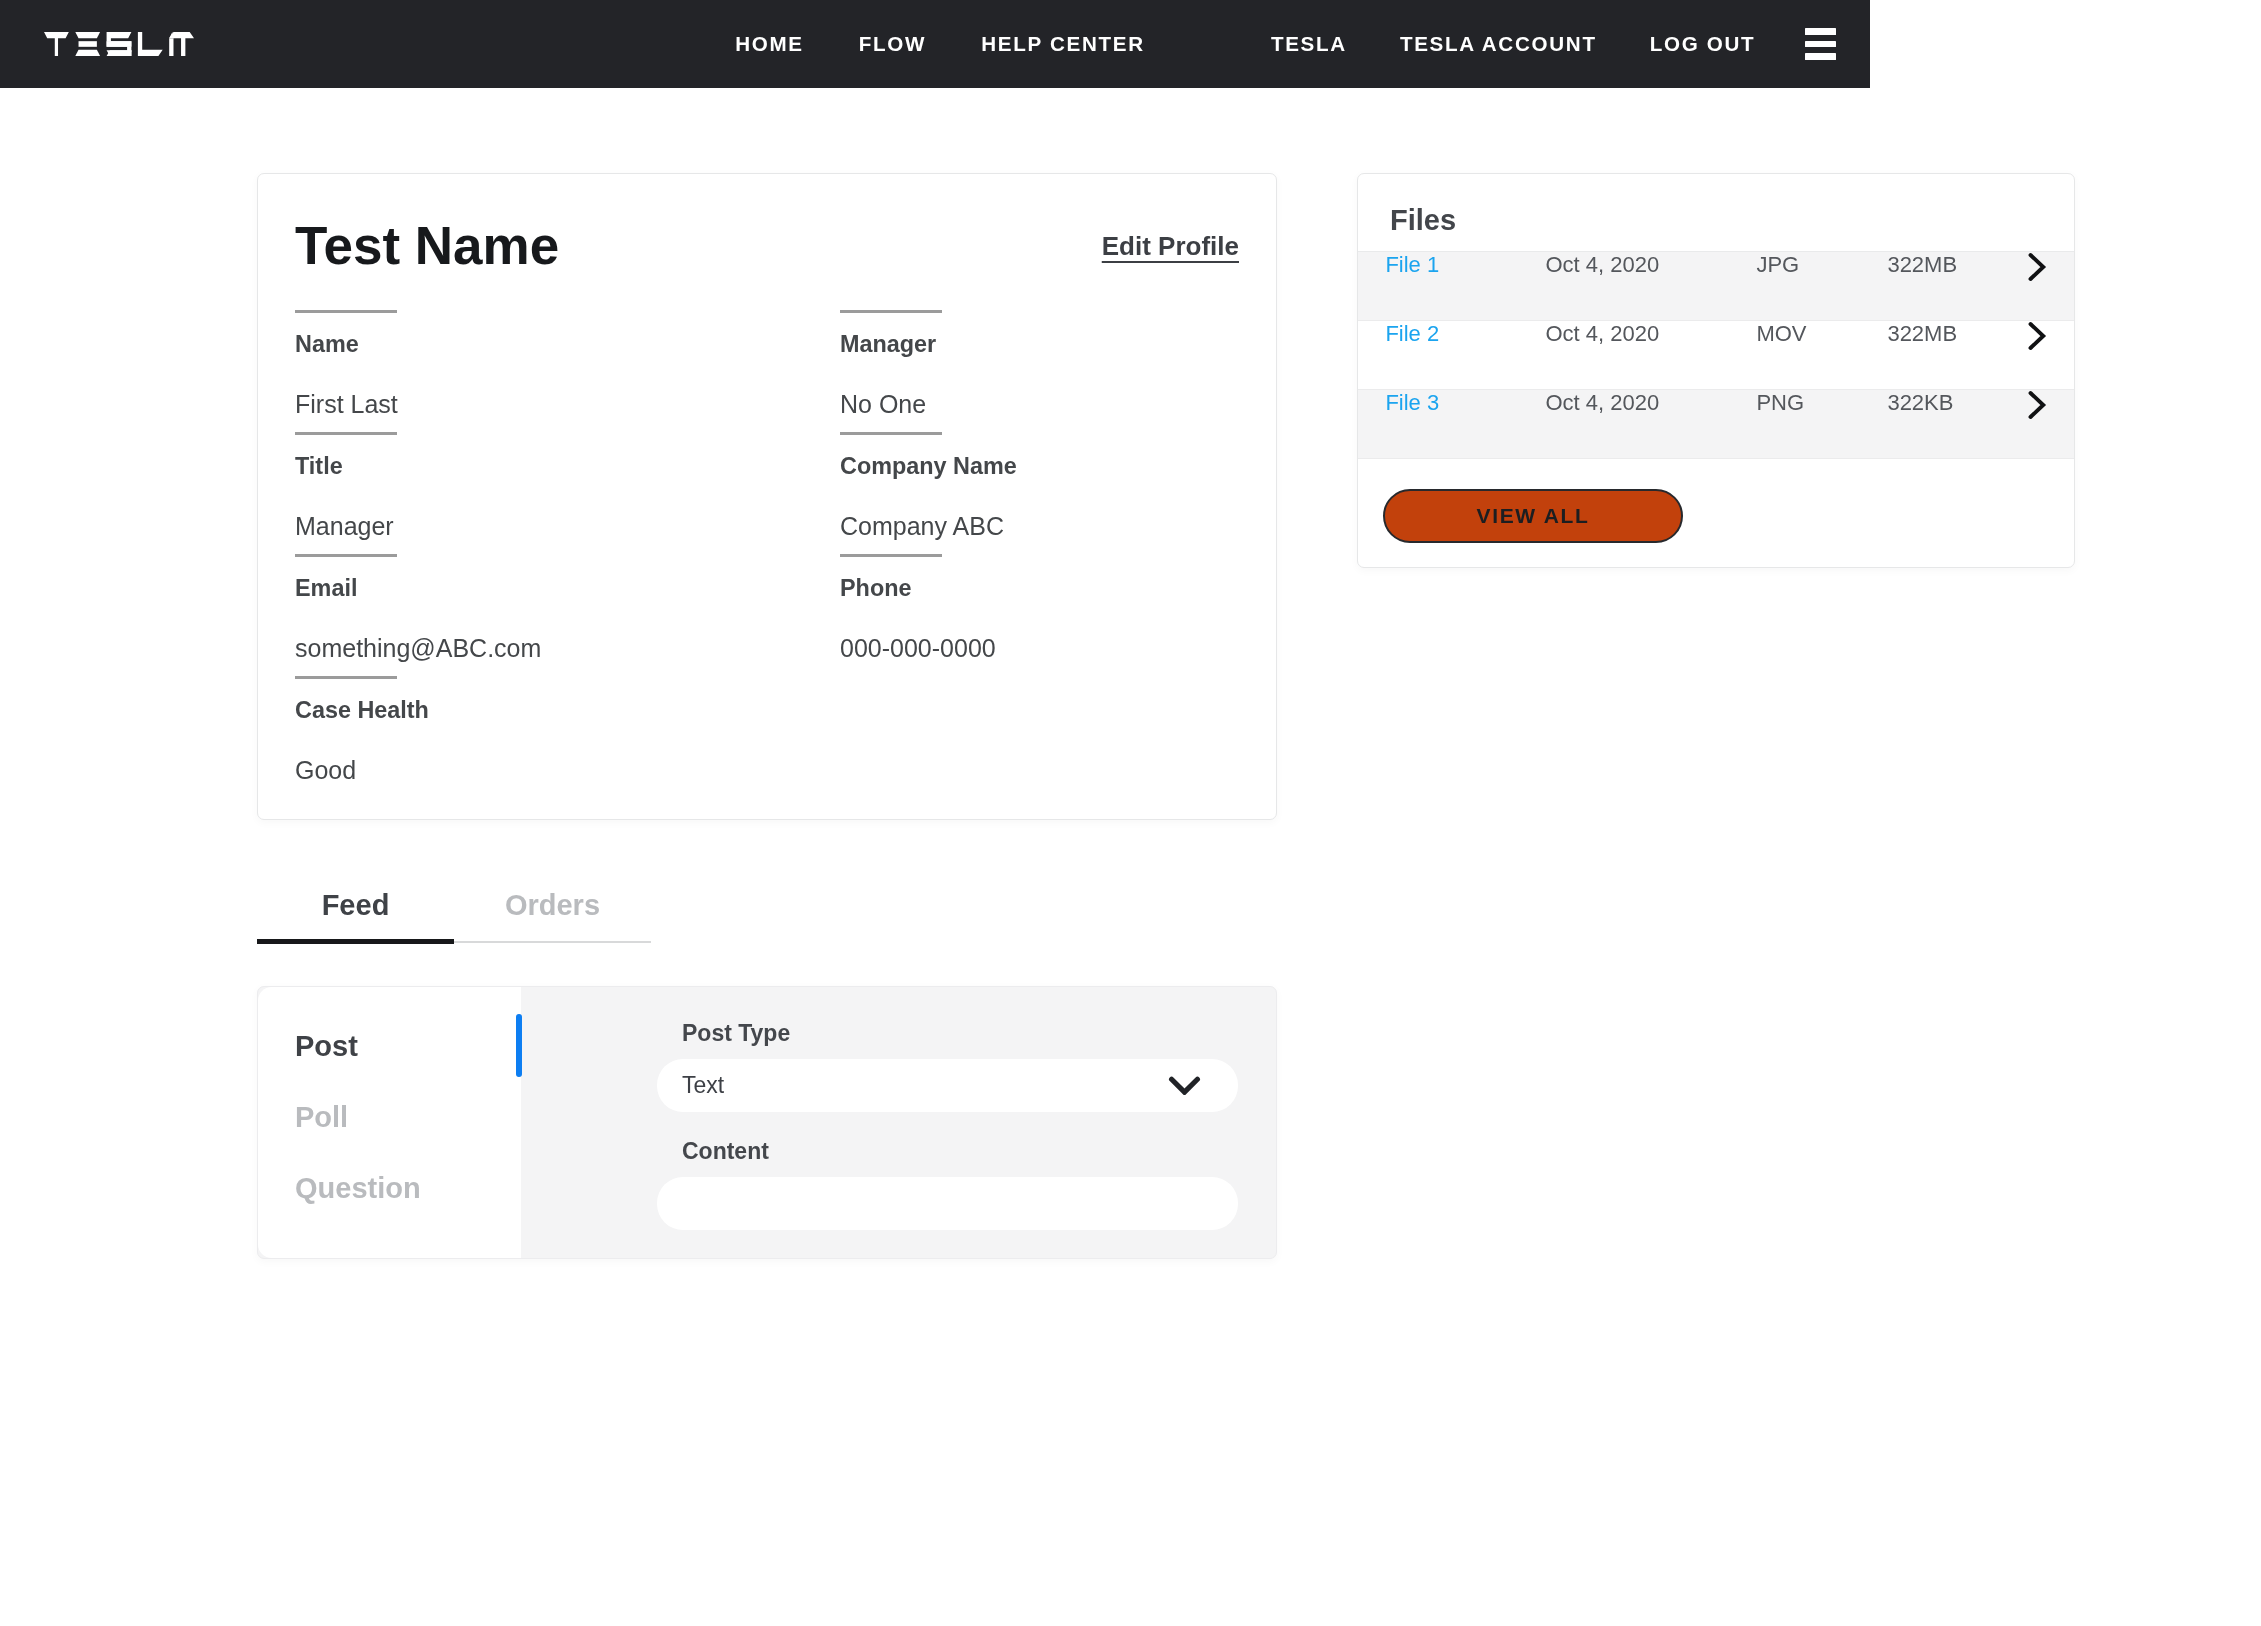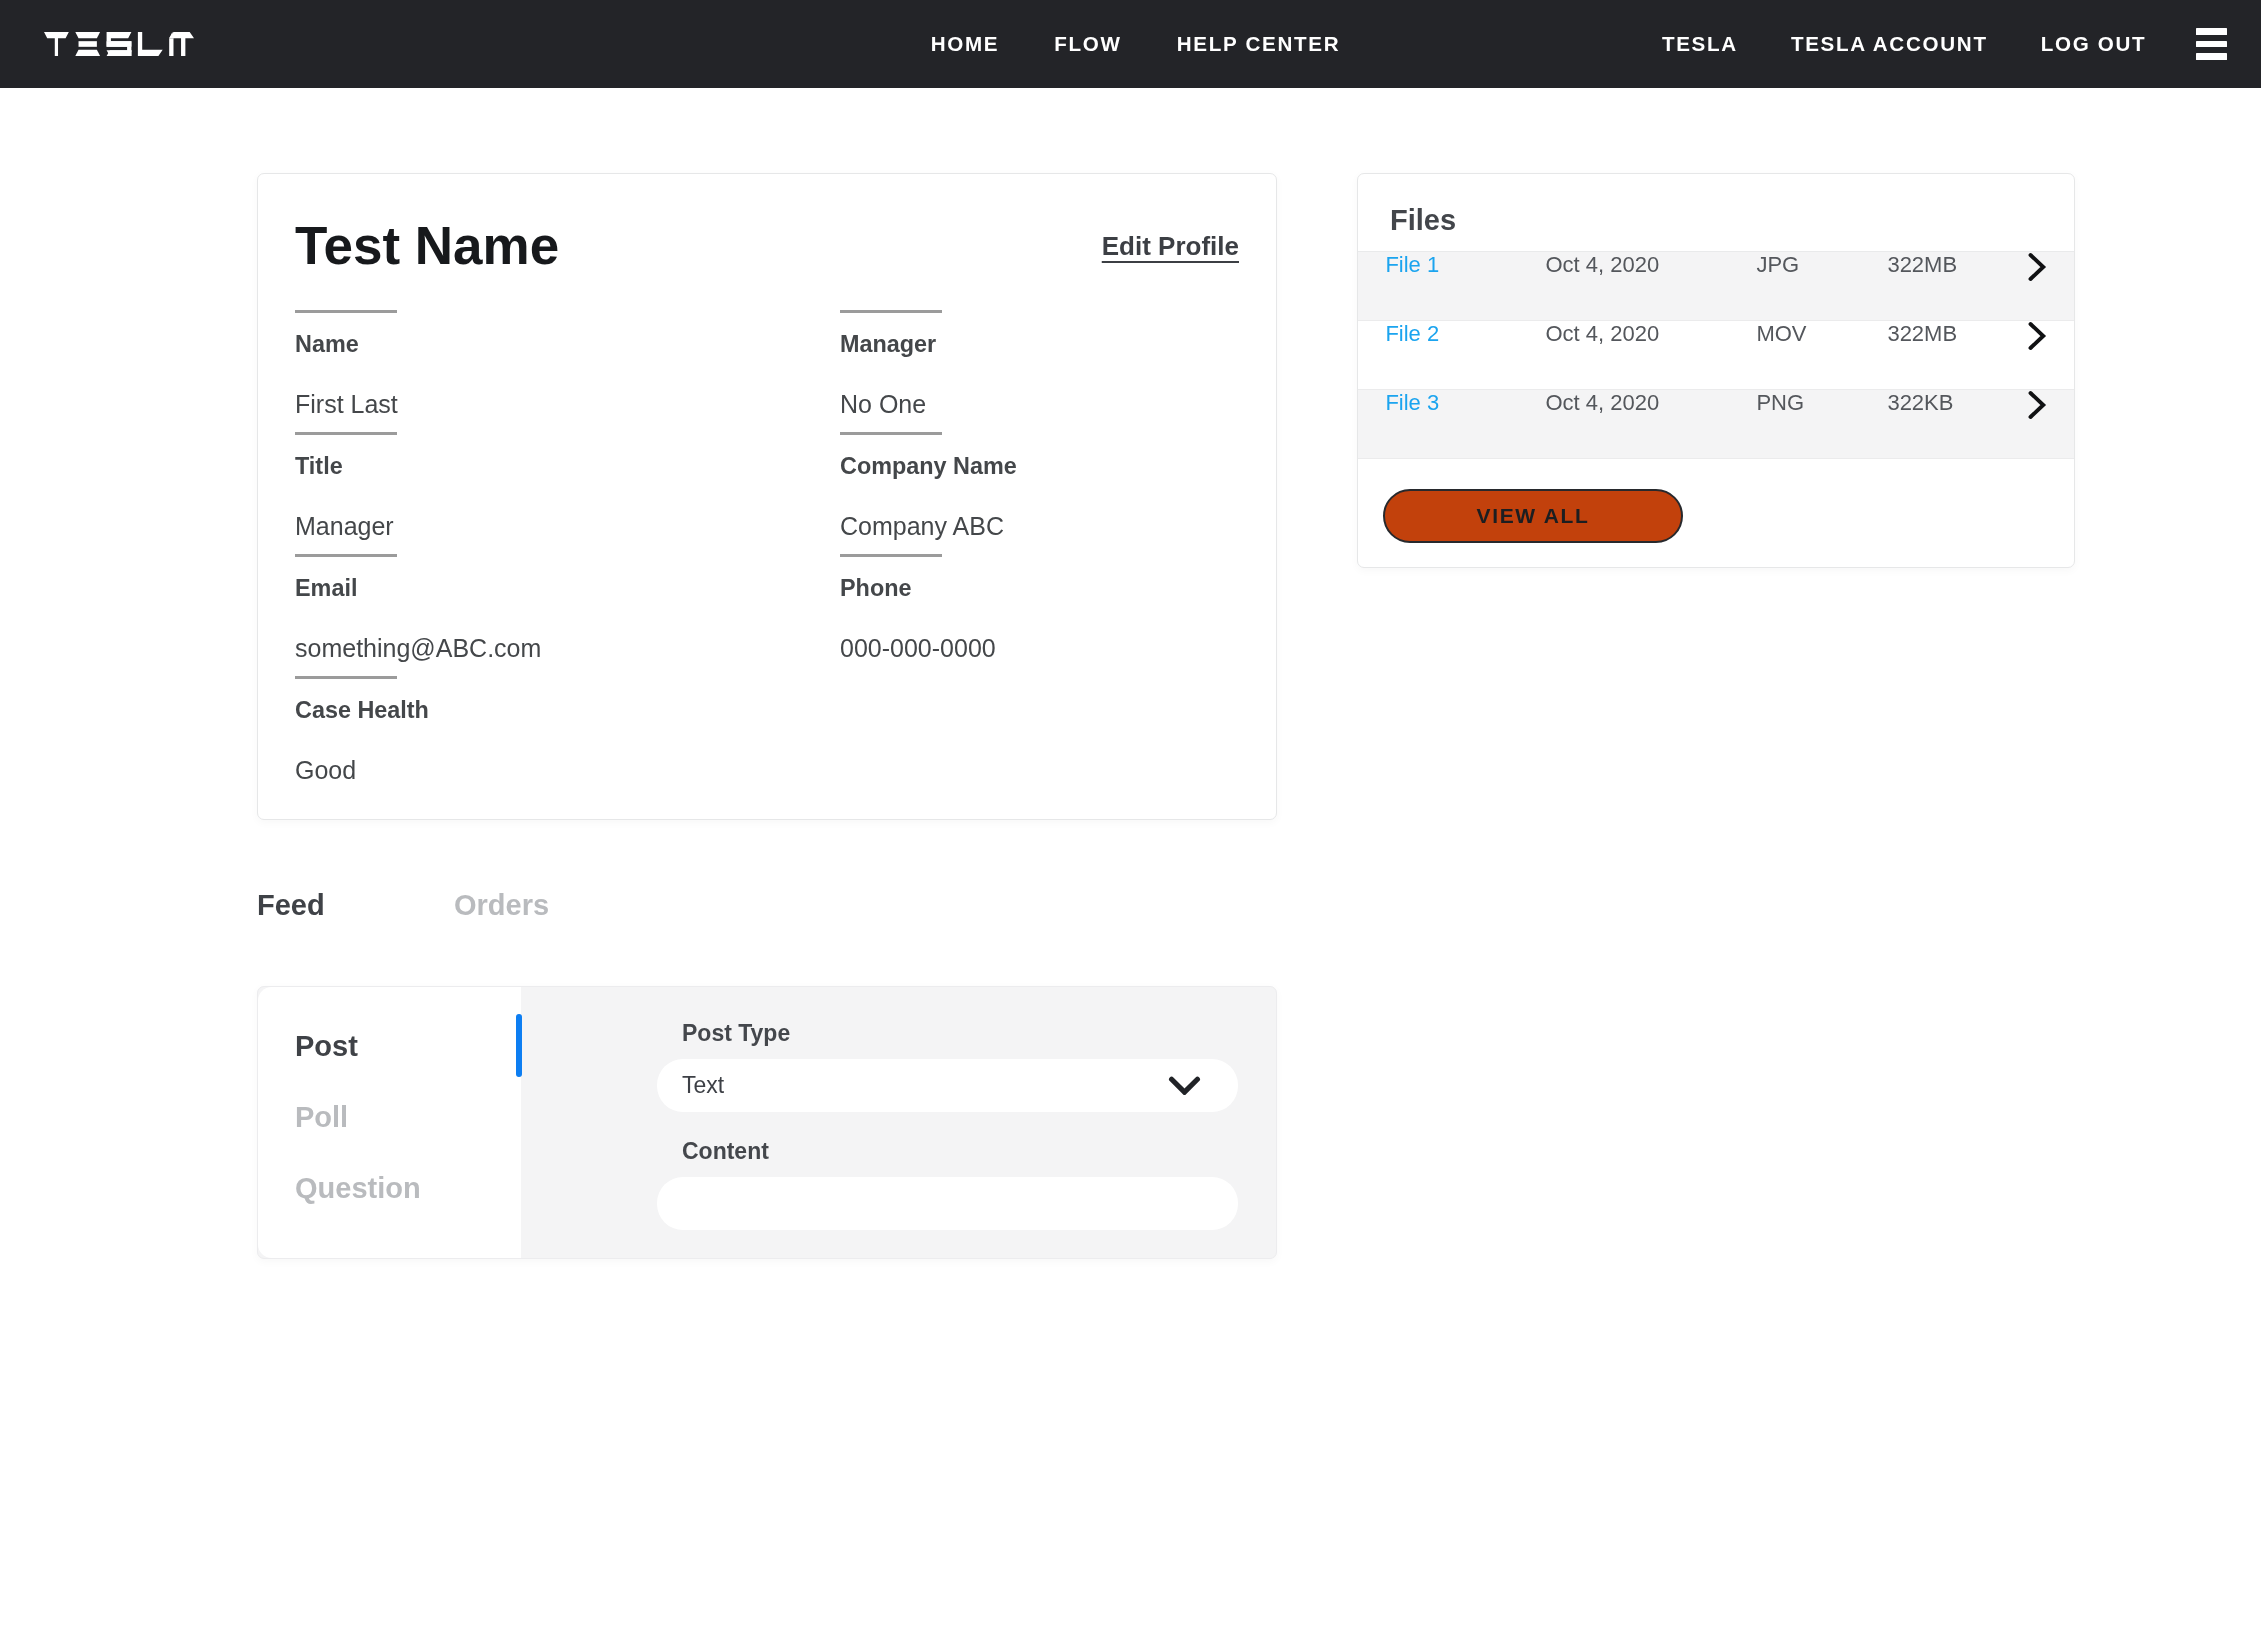--- a/index.html
+++ b/index.html
@@ -21,21 +21,21 @@
   *{box-sizing:border-box;}
   html,body{margin:0;padding:0;}
   body{
     width:2261px;height:1626px;position:relative;background:#ffffff;
     font-family:"Liberation Sans","DejaVu Sans",sans-serif;
     color:var(--text_dark);overflow:hidden;
   }
 
   
   .navbar{
-    position:absolute;left:0;top:0;width:2261px;height:88px;
+    position:absolute;left:0;top:0;width:1870px;height:88px;
     background:var(--navbar_bg);
     display:grid;grid-template-columns:1fr auto 1fr;align-items:center;
     padding:0 34px 0 44px;
   }
   .nav-left{display:flex;align-items:center;}
   .nav-center{display:flex;align-items:center;gap:55px;}
   .nav-right{display:flex;align-items:center;gap:53px;justify-content:flex-end;}
   .nav-link{
     color:var(--nav_text);font-size:20.6px;font-weight:700;letter-spacing:1.7px;
     text-decoration:none;cursor:pointer;white-space:nowrap;
@@ -85,21 +85,21 @@
   .chevron-right{width:25px;height:30px;display:block;}
   .files-footer{padding:30px 0 0 25px;background:#ffffff;}
   .view-all-btn{
     width:300px;height:54px;background:#c2410c;border:2.9px solid #27292d;border-radius:29px;
     font-family:inherit;font-size:21px;font-weight:700;letter-spacing:1.7px;color:#1c1e21;
     display:flex;align-items:center;justify-content:center;cursor:pointer;
   }
 
   
   .tabs{position:absolute;left:257px;top:888px;width:394px;display:flex;}
-  .tab{width:197px;cursor:pointer;display:flex;flex-direction:row;}
+  .tab{width:197px;cursor:pointer;display:flex;flex-direction:column;}
   .tab .tab-label{height:35px;font-size:29px;line-height:35px;text-align:center;}
   .tab.active .tab-label{color:#3f4247;font-weight:700;}
   .tab.inactive .tab-label{color:var(--text_muted);font-weight:700;}
   .tab.active .tab-bar{height:5.1px;background:var(--tab_underline_active);margin-top:16px;}
   .tab.inactive .tab-bar{height:2.3px;background:var(--tab_underline_inactive);margin-top:17.7px;}
 
   
   .composer-card{
     left:257px;top:986px;width:1020px;height:273px;
     border:1.1px solid #ececee;display:flex;overflow:hidden;background:var(--panel_gray);

